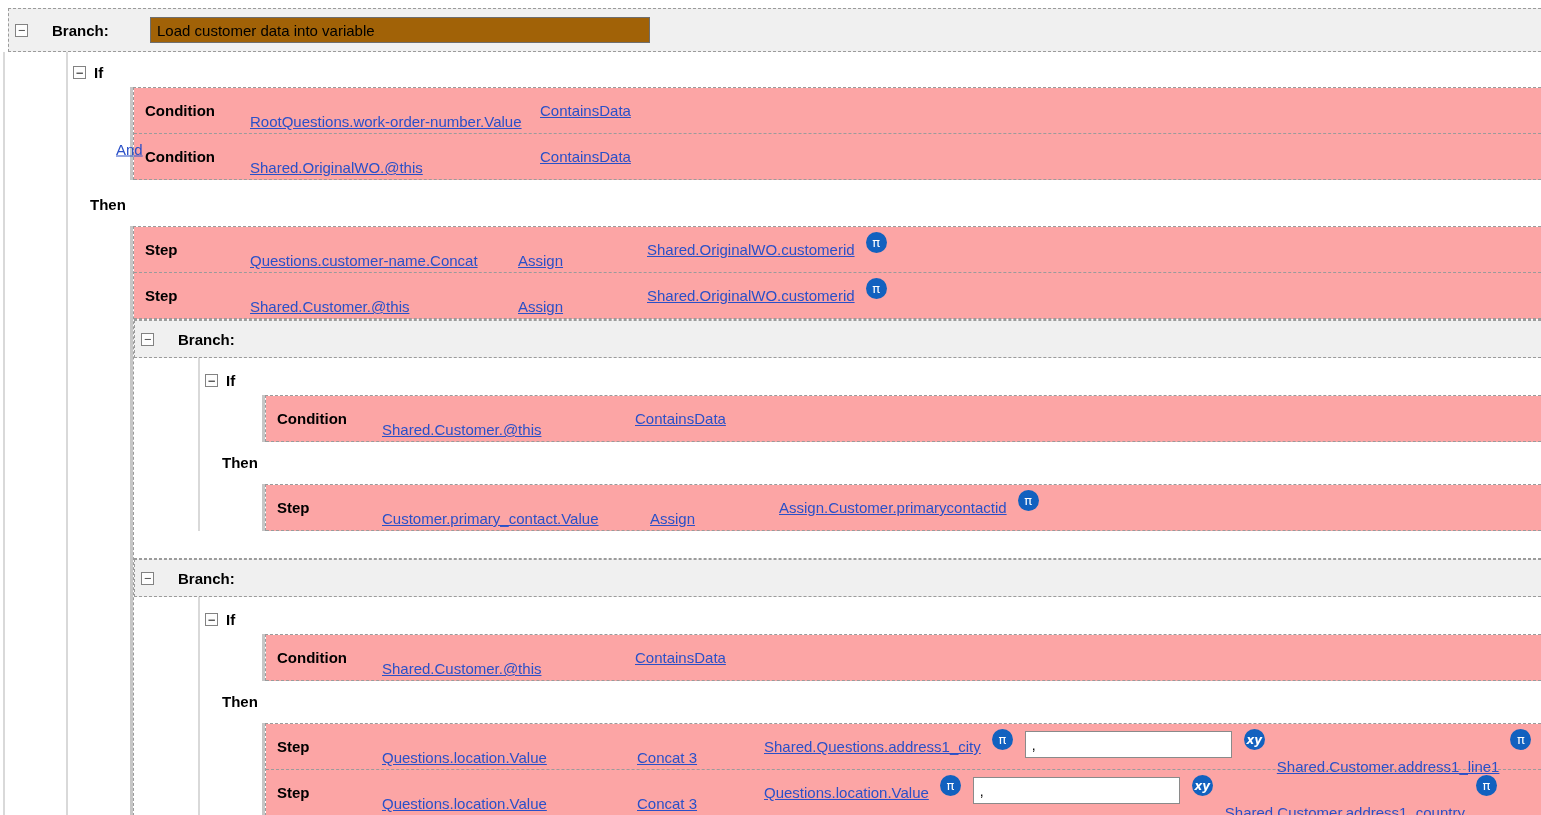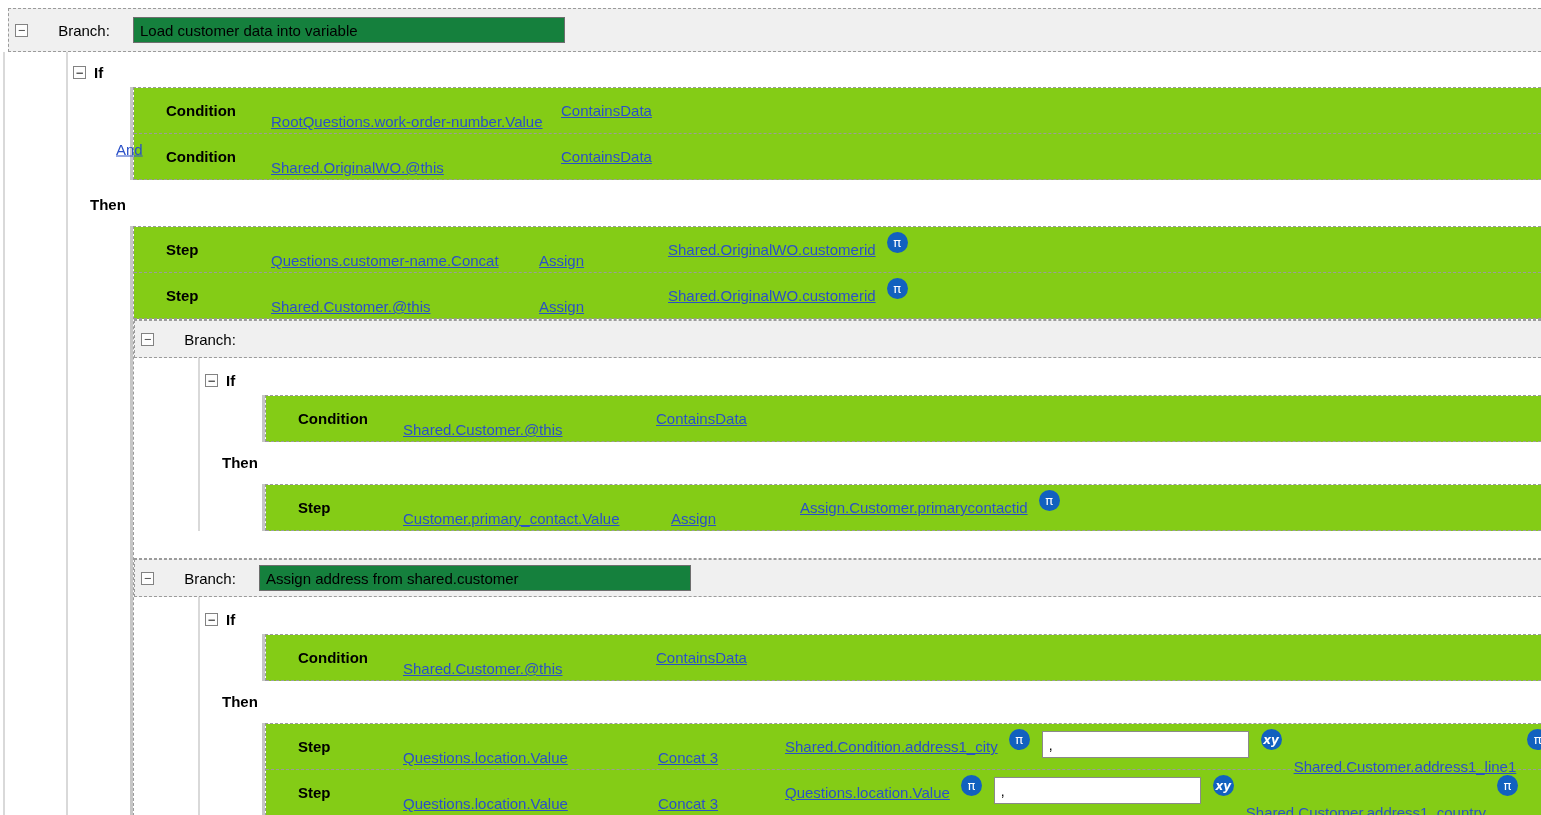--- a/index.html
+++ b/index.html
@@ -27,41 +27,41 @@
 
   
   .branch-header {
     display:flex; align-items:center;
     background:#f0f0f0;
     border-top:1px dashed #9b9b9b; border-bottom:1px dashed #9b9b9b; border-left:1px dashed #9b9b9b;
     padding-left:6px;
   }
   .branch-header.root { margin-left:8px; height:44px; }
   .branch-header.nested { height:38px; }
-  .hdr-label { font-weight:normal; margin-left:7px; width:98px; flex:none;text-align:center; }
+  .hdr-label { font-weight:bold; margin-left:24px; width:98px; flex:none; }
   .branch-title-input {
-    width:432px; height:26px; border:1px solid #6e6e6e; background:#15803d;
+    width:500px; height:26px; border:1px solid #6e6e6e; background:#a16207;
     font-family:inherit; font-size:15px; padding:0 6px; outline:none;
   }
 
   
   #root-body { margin-left:3px; border-left:2px solid #d9d9d9; min-height:761px; }
   .ifthen-outer { margin-left:61px; border-left:2px solid #d9d9d9; padding-top:12px; }
   .branch-body { margin-left:64px; border-left:2px solid #d9d9d9; padding-top:14px; }
 
   .if-label { display:flex; align-items:center; gap:8px; padding-left:5px; margin-bottom:6px; font-weight:bold; }
   .then-label { font-weight:bold; margin:16px 0 13px 22px; }
   .then-label.nested { margin:12px 0 13px 22px; }
 
   
   .rows { margin-left:62px; border-left:3px solid #c6c6c6; position:relative; }
   .rows-inner { border-left:1px dashed #9b9b9b; border-top:1px dashed #9b9b9b; }
   .rule-row {
     display:flex; align-items:center;
-    background:#84cc16; height:46px; padding-left:32px;
+    background:#fca5a5; height:46px; padding-left:11px;
     border-bottom:1px dashed #9b9b9b;
   }
   .row-label { font-weight:bold; width:105px; flex:none; }
   .cell { flex:none;margin-top:22px; }
   .w-cond-op  { width:290px; }   
   .w-cond-opn { width:253px; }   
   .w-step-src { width:268px; }   
   .w-step-opr { width:129px; }   
   .w-cc-src   { width:255px; }   
   .w-cc-opr   { width:127px; }   
@@ -175,21 +175,20 @@
                   </div>
                 </div>
               </div>
             </div>
           </div>
 
           <div class="branch-nested">
             <div class="branch-header nested">
               <span class="collapse-box">−</span>
               <span class="hdr-label">Branch:</span>
-              <input class="branch-title-input" type="text" value="Assign address from shared.customer" style="">
             </div>
             <div class="branch-body">
               <div class="if-label">
                 <span class="collapse-box">−</span>
                 <span>If</span>
               </div>
               <div class="rows">
                 <div class="rows-inner">
                   <div class="rule-row">
                     <span class="row-label">Condition</span>
@@ -199,21 +198,21 @@
                 </div>
               </div>
               <div class="then-label nested">Then</div>
               <div class="rows">
                 <div class="rows-inner">
 
                   <div class="rule-row">
                     <span class="row-label">Step</span>
                     <span class="cell w-cc-src"><span class="lnk">Questions.location.Value</span></span>
                     <span class="cell w-cc-opr"><span class="lnk">Concat 3</span></span>
-                    <span class="lnk">Shared.Condition.address1_city</span>
+                    <span class="lnk">Shared.Questions.address1_city</span>
                     <span class="fn-icon">π</span>
                     <input class="sep-input" type="text" value="," style="">
                     <span class="fn-icon xy">xy</span>
                     <span class="lnk after-icon">Shared.Customer.address1_line1</span>
                     <span class="fn-icon">π</span>
                   </div>
 
                   <div class="rule-row">
                     <span class="row-label">Step</span>
                     <span class="cell w-cc-src"><span class="lnk">Questions.location.Value</span></span>

